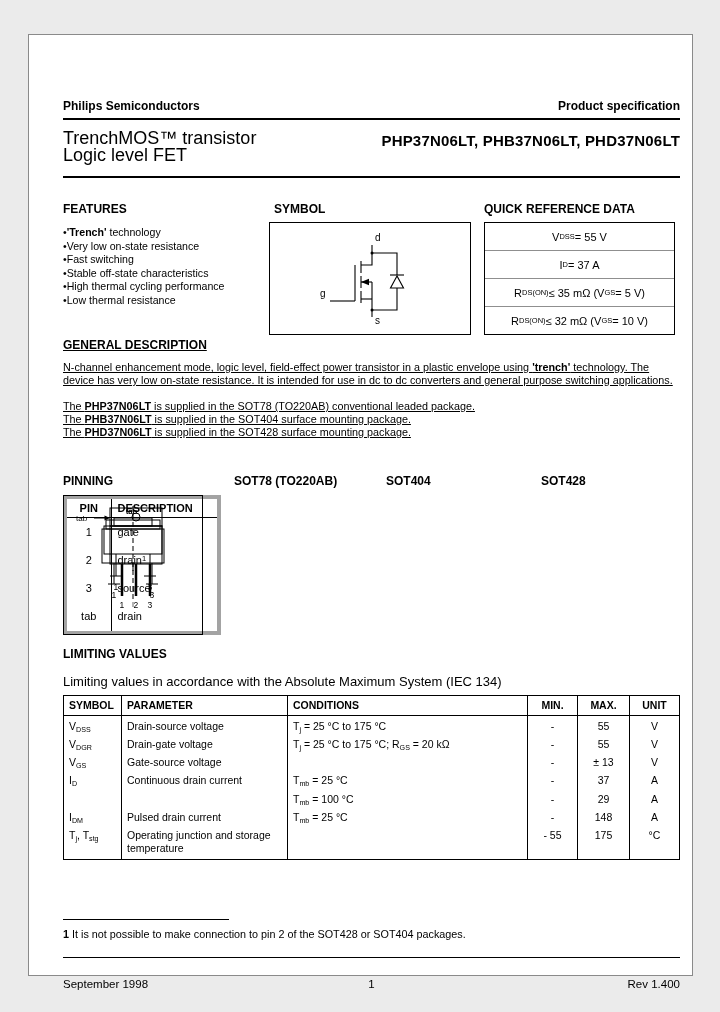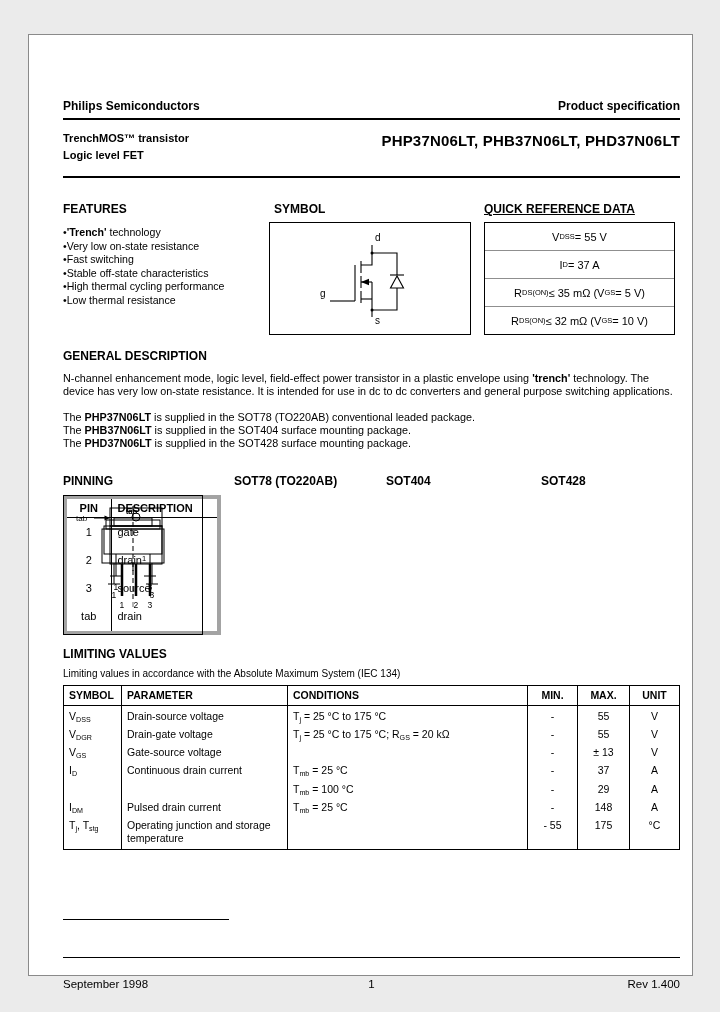--- a/index.html
+++ b/index.html
@@ -26,44 +26,44 @@
     font-size: 12px; font-weight: bold;
   }
   .rule { position: absolute; left: 34px; right: 12px; height: 2px; background: #000; }
   .rule-1 { top: 83px; }
   .rule-2 { top: 141px; }
 
   .title-block {
     position: absolute; top: 95px; left: 34px; right: 12px;
     display: flex; justify-content: space-between; align-items: flex-start;
   }
-  .title-left { font-size: 11px; font-weight: bold; line-height: 17px; }
+  .title-left { font-size: 18px; font-weight: normal; line-height: 17px; }
   .title-right { font-size: 15px; font-weight: bold; margin-top: 2px; letter-spacing: 0.2px; }
 
   .features { position: absolute; top: 167px; left: 34px; width: 205px; }
   .features-list { list-style: none; margin-top: 10px; font-size: 10.6px; line-height: 13.5px; }
   .features-list li { padding-left: 9px; text-indent: -9px; }
   .features-list li::before { content: "\2022 "; }
 
   .symbol-heading { position: absolute; top: 167px; left: 245px; }
   .symbol-box {
     position: absolute; top: 187px; left: 240px; width: 202px; height: 113px;
     border: 1px solid #000; background: #fff;
   }
   .symbol-box svg { width: 100%; height: 100%; display: block; }
 
-  .qrd-heading { position: absolute; top: 167px; left: 455px; text-decoration: underline; }
+  .qrd-heading { position: absolute; top: 167px; left: 455px; }
   .qrd-box {
     position: absolute; top: 187px; left: 455px; width: 191px; height: 113px;
     border: 1px solid #000; display: flex; flex-direction: column;
   }
   .qrd-row { flex: 1; display: flex; align-items: center; justify-content: center; font-size: 11px; }
   .qrd-row + .qrd-row { border-top: 1px solid #8f8f8f; }
 
-  .general { position: absolute; top: 315px; left: 34px; right: 12px; font-size: 10.8px; line-height: 13px; }
+  .general { position: absolute; top: 304px; left: 34px; right: 12px; font-size: 10.8px; line-height: 13px; text-decoration: underline; }
   .gd-par { margin-top: 9px; }
   .pkg-lines { margin-top: 13px; }
 
   .pinning { position: absolute; top: 439px; left: 34px; right: 12px; height: 165px; }
   .pin-heading { position: absolute; left: 0; top: 0; }
   .pkg-label { position: absolute; top: 0; font-size: 12px; font-weight: bold; }
   .pkg-label-0 { left: 171px; text-align: center; }
   .pkg-label-1 { left: 323px; }
   .pkg-label-2 { left: 478px; }
   .pin-table {
@@ -76,21 +76,21 @@
     border-bottom: 1px solid #000; font-weight: bold; text-align: left;
     padding: 3px 6px; height: 18px;
   }
   .pin-table th:first-child { border-right: 1px solid #000; text-align: center; width: 46px; }
   .pin-table td { padding: 2px 6px; }
   .pin-table td.pin-col { border-right: 1px solid #000; text-align: center; }
   .pkg-box { position: absolute; top: 21px; width: 140px; height: 140px; border: 1px solid #000; }
   .pkg-box svg { width: 100%; height: 100%; display: block; }
 
   .limiting { position: absolute; top: 612px; left: 34px; right: 12px; }
-  .lv-intro { font-size: 10px; margin-top: 7px; }
+  .lv-intro { font-size: 13px; margin-top: 13px; }
   .lv-table {
     margin-top: 6px; width: 100%;
     border-collapse: collapse; border: 1px solid #000;
     font-size: 10.5px; line-height: 12.5px;
   }
   .lv-table th, .lv-table td {
     border-left: 1px solid #000; border-right: 1px solid #000;
     padding: 1px 5px; vertical-align: top;
   }
   .lv-table th { border-bottom: 1px solid #000; text-align: left; font-weight: bold; padding: 3px 5px; }
@@ -353,20 +353,21 @@
             <td class="c-cond"></td>
             <td class="c-num">- 55</td>
             <td class="c-num">175</td>
             <td class="c-unit">°C</td>
           </tr>
         </tbody>
     </table>
   </section>
 
   <div class="footnote-rule"></div>
+  <p class="footnote"><b>1</b> It is not possible to make connection to pin 2 of the SOT428 or SOT404 packages.</p>
 
   <footer class="doc-footer">
     <span>September 1998</span>
     <span class="fc">1</span>
     <span class="fr">Rev 1.400</span>
   </footer>
 
 </div>
 
 </body></html>

